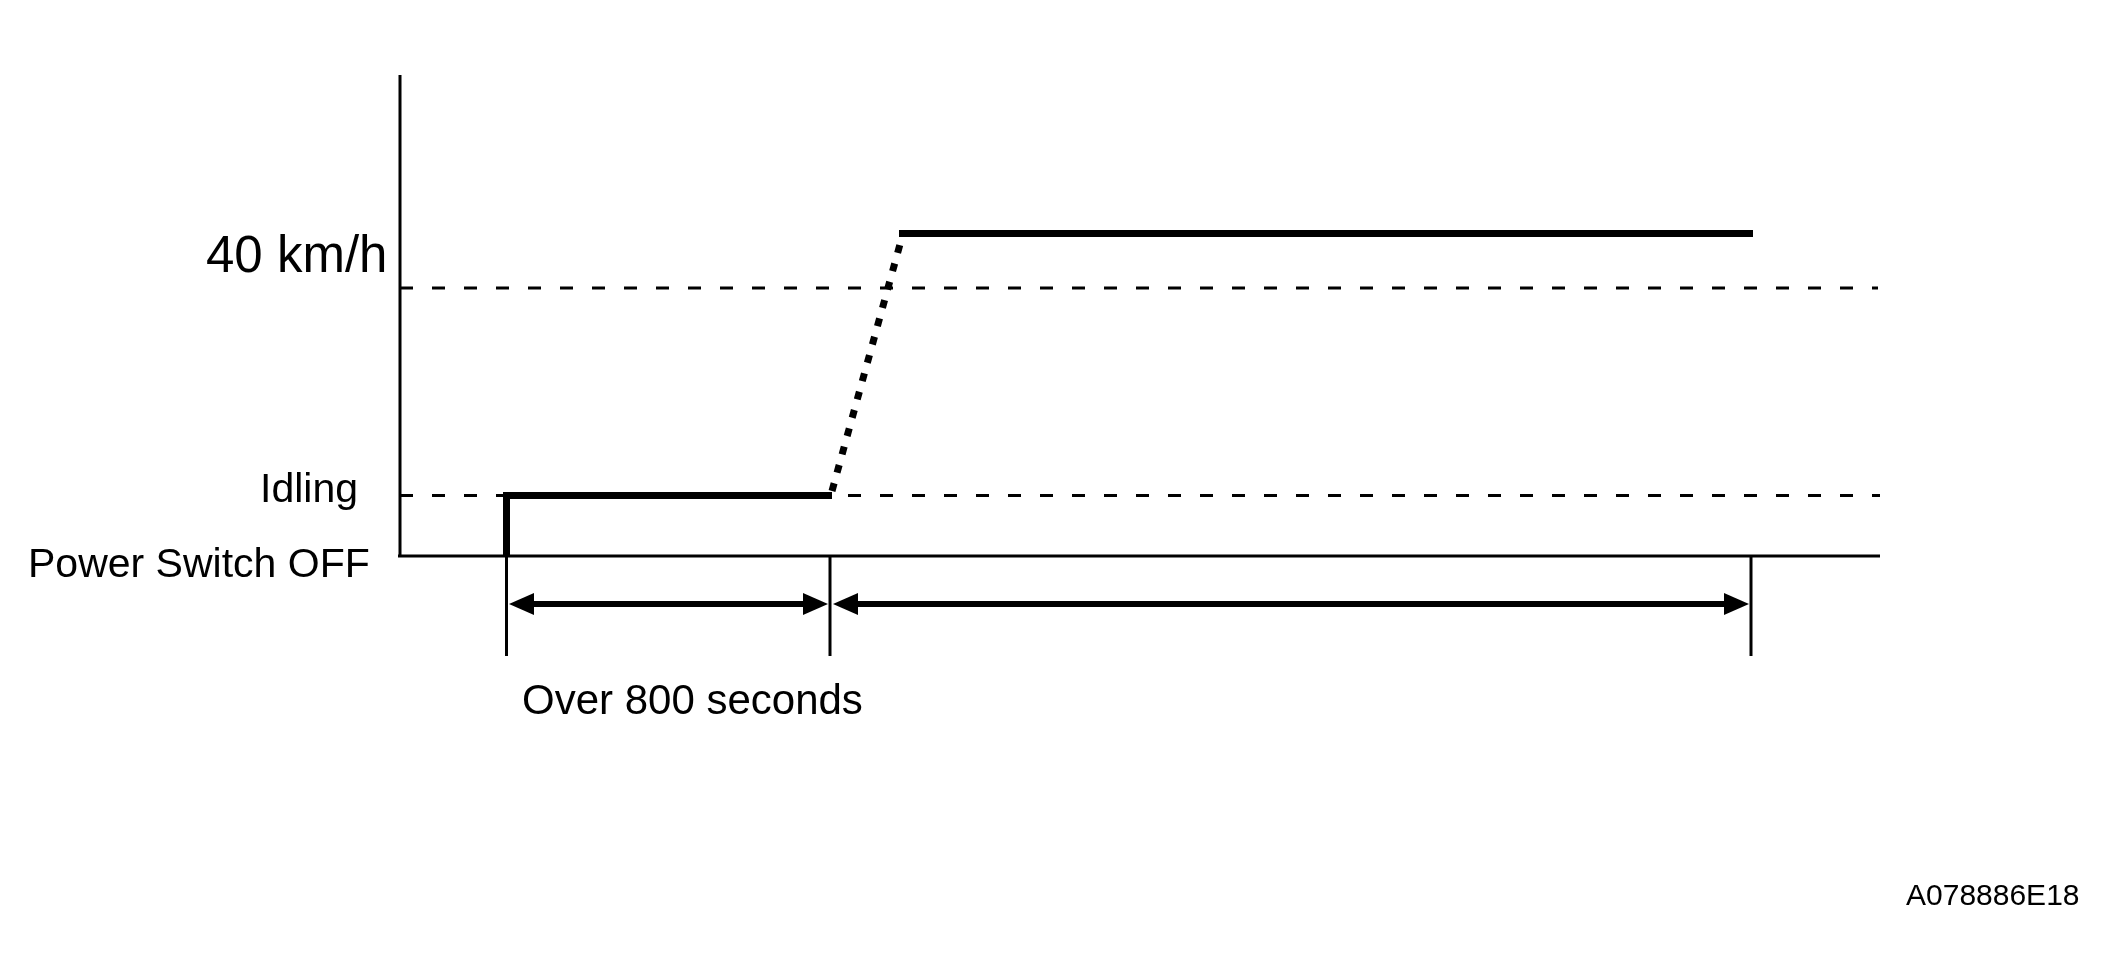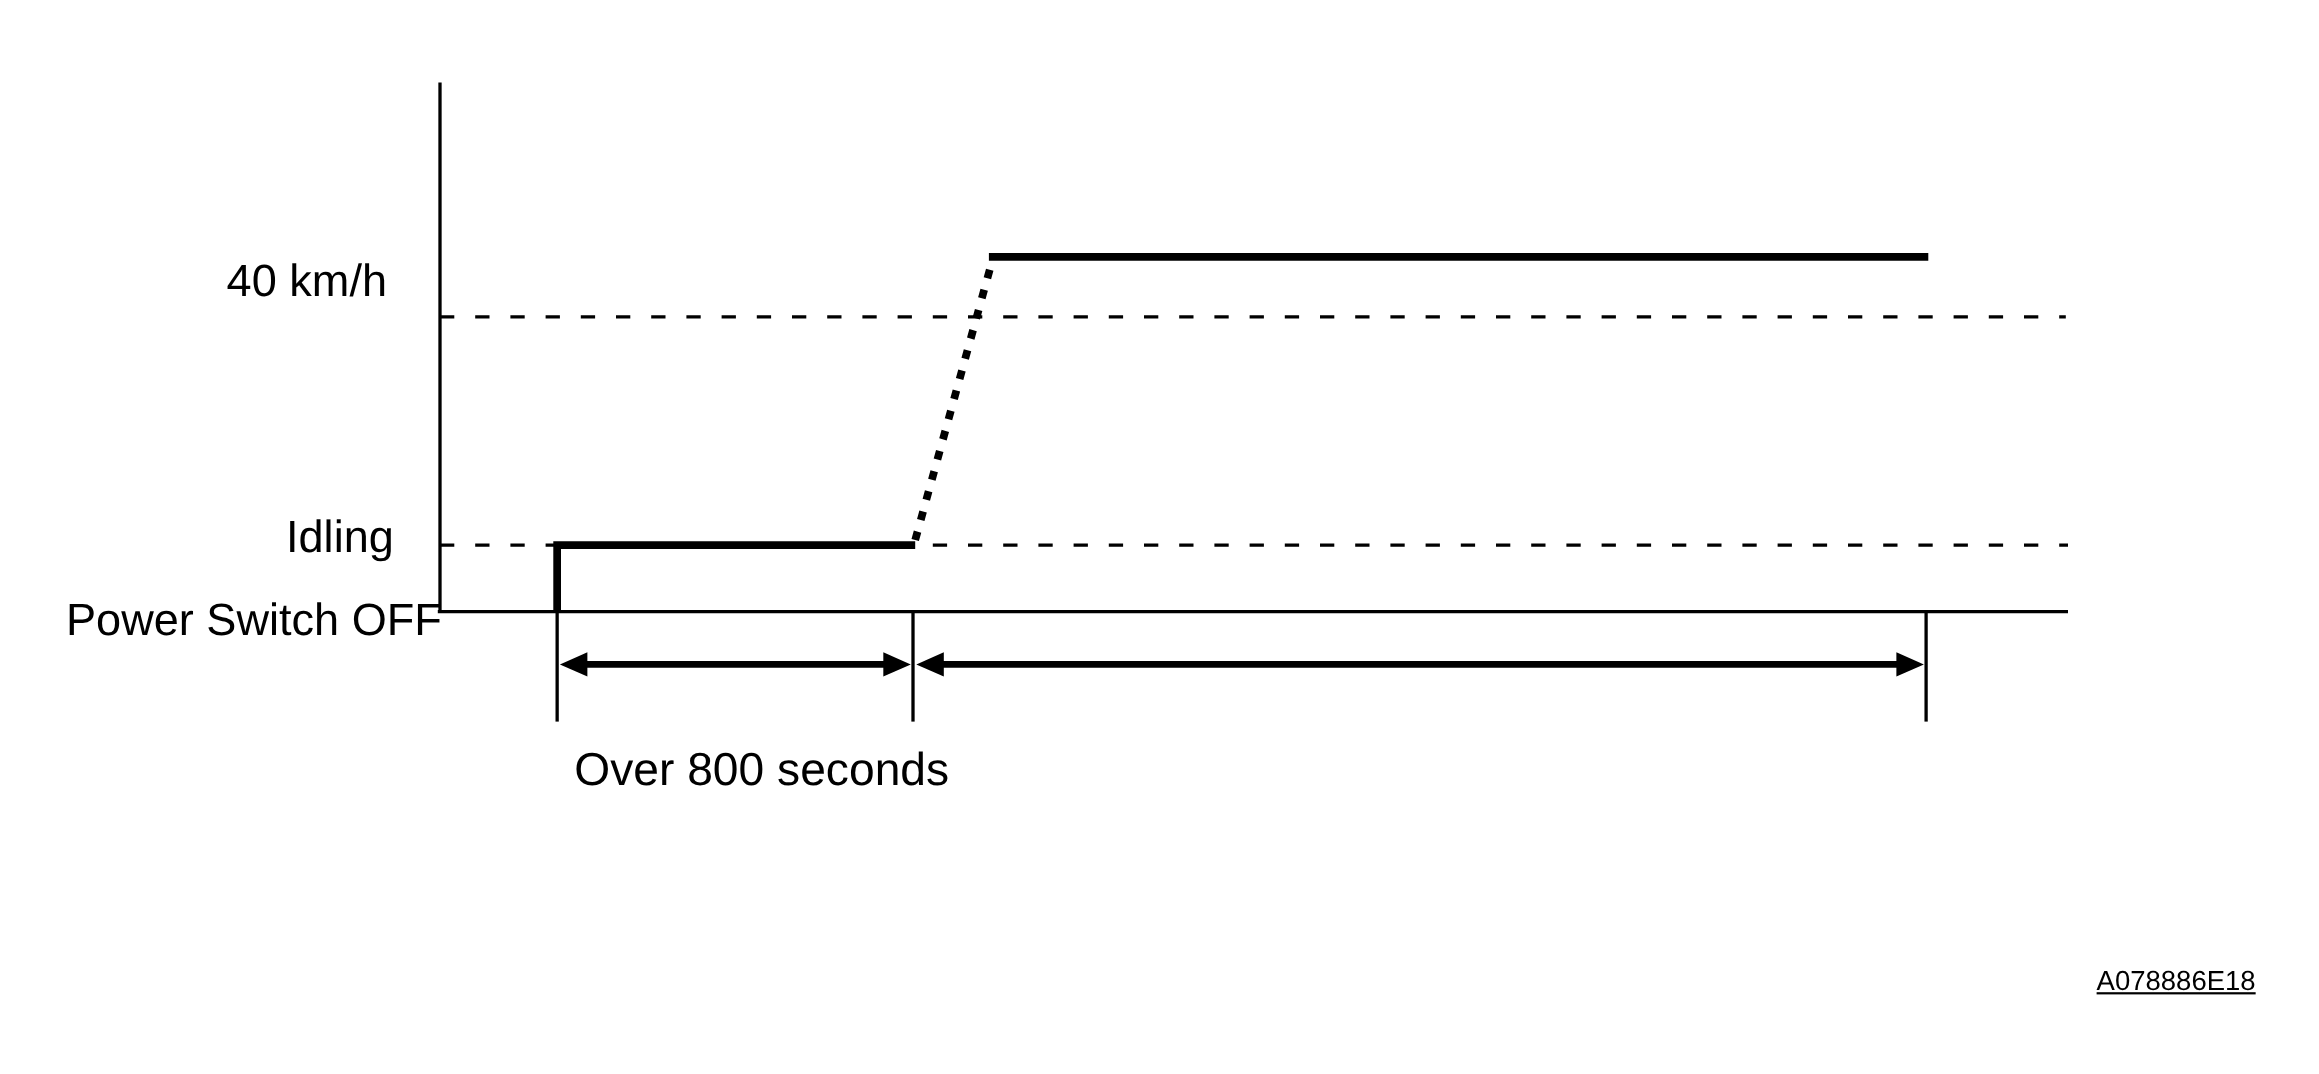--- a/index.html
+++ b/index.html
@@ -51,26 +51,26 @@
       <polygon points="828,604 803,593 803,615" fill="#000"></polygon>
     </g>
 
     <g>
       <line x1="852" y1="604" x2="1730" y2="604" stroke="#000" stroke-width="6"></line>
       <polygon points="833,604 858,593 858,615" fill="#000"></polygon>
       <polygon points="1749,604 1724,593 1724,615" fill="#000"></polygon>
     </g>
   </svg>
 
-  <div class="lbl" style="left:206px; top:228px; font-size:41px; line-height:54px;">
+  <div class="lbl" style="left:206px; top:228px; font-size:51px; line-height:54px;">
     <div>40 km/h</div>
   </div>
 
   <div class="lbl" style="left:260px; top:468px; font-size:41px;">Idling</div>
 
-  <div class="lbl" style="left:28px; top:543px; font-size:41px;margin-left:32px;">Power Switch OFF</div>
+  <div class="lbl" style="left:28px; top:543px; font-size:41px;">Power Switch OFF</div>
 
   <div class="lbl" style="left:522px; top:679px; font-size:42px;">Over 800 seconds</div>
 
 
-  <div class="lbl" style="left:1906px; top:880px; font-size:25px;text-decoration:underline;">A078886E18</div>
+  <div class="lbl" style="left:1906px; top:880px; font-size:30px;">A078886E18</div>
 
 </div>
 
 </body></html>

